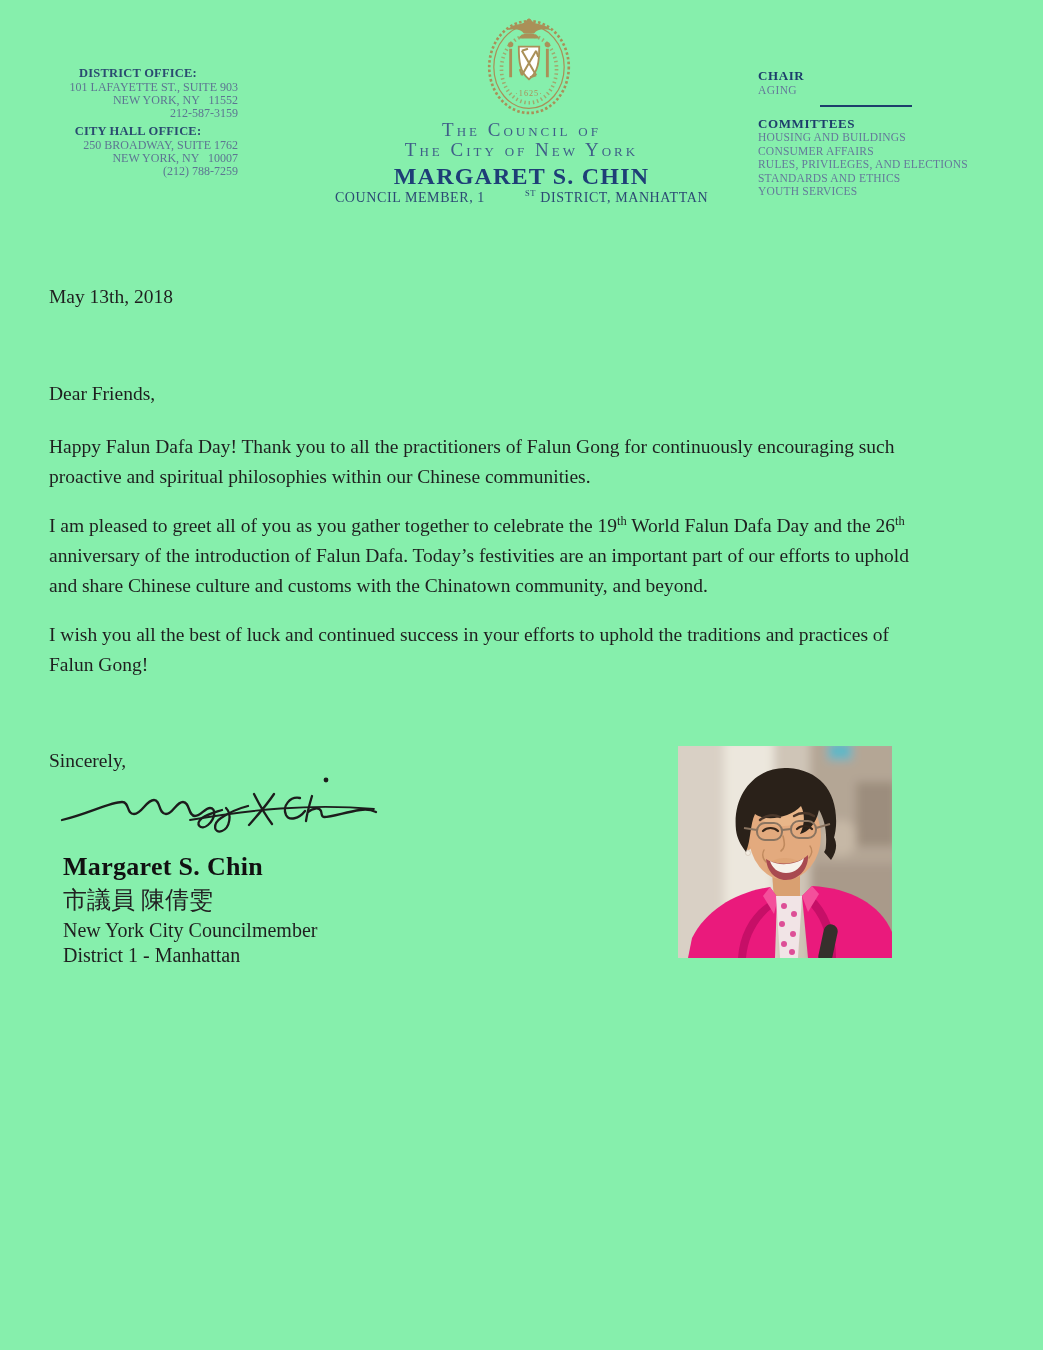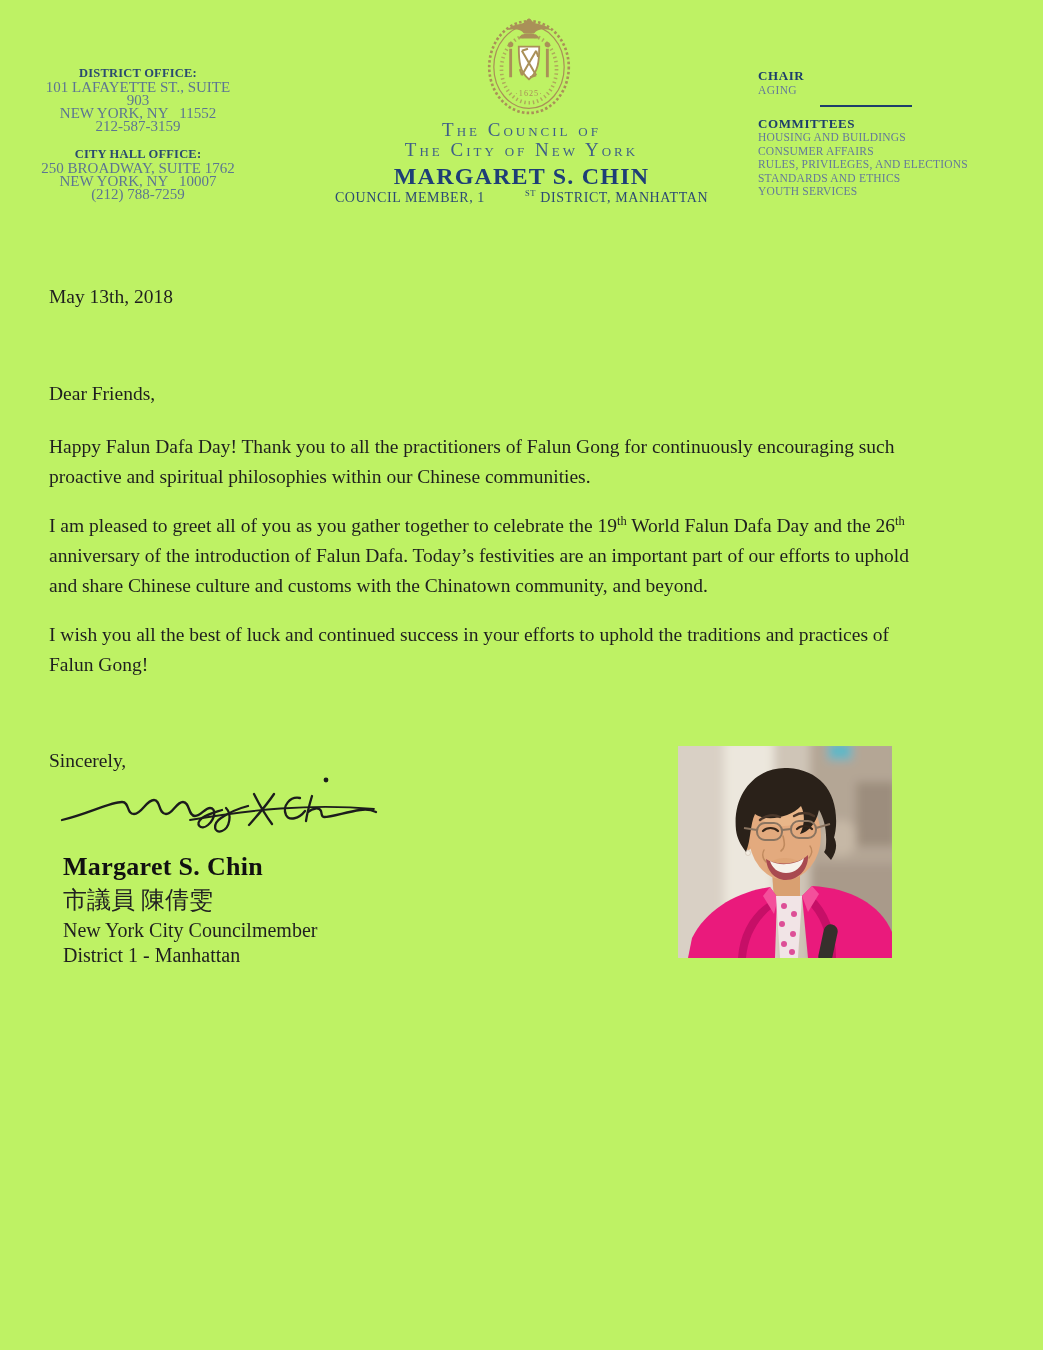--- a/index.html
+++ b/index.html
@@ -1,23 +1,23 @@
 <!DOCTYPE html>
 <html><head>
 <meta charset="utf-8">
 <style>
   html,body{margin:0;padding:0;background:#ffffff;}
-  .page{position:relative;width:1043px;height:1350px;background:#bef264;overflow:hidden;
+  .page{position:relative;width:1043px;height:1350px;background:#86efac;overflow:hidden;
         font-family:"Liberation Serif",serif;color:#1f1f1f;}
 
   
   .office-block{position:absolute;top:66px;left:38px;width:200px;text-align:center;}
   .office-label{font-size:12.5px;font-weight:bold;color:#2a4a70;letter-spacing:.2px;line-height:15px;}
-  .office-line{font-size:15px;color:#5d7592;line-height:13px;white-space:pre-wrap;}
-  .office-gap{margin-top:14px;}
+  .office-line{font-size:12px;color:#5d7592;line-height:13px;white-space:pre-wrap;text-align:right;}
+  .office-gap{margin-top:4px;}
 
   .chair-block{position:absolute;top:68px;right:70px;width:215px;text-align:left;}
   .chair-label{font-size:13px;font-weight:bold;color:#1d3e6b;letter-spacing:.6px;line-height:15px;}
   .chair-value{font-size:11.5px;color:#64799a;letter-spacing:.4px;line-height:14px;}
   .divider{width:92px;border-top:2px solid #1d3e6b;margin:8px auto 9px;}
   .committee-item{font-size:11.5px;color:#64799a;letter-spacing:.2px;line-height:13.5px;}
 
   .center-head{position:absolute;left:0;right:0;top:14px;text-align:center;}
   .seal{width:86px;height:102px;margin-left:14px;}
   .org-line{font-size:19px;color:#3f5e88;font-variant:small-caps;letter-spacing:3px;line-height:20px;}

